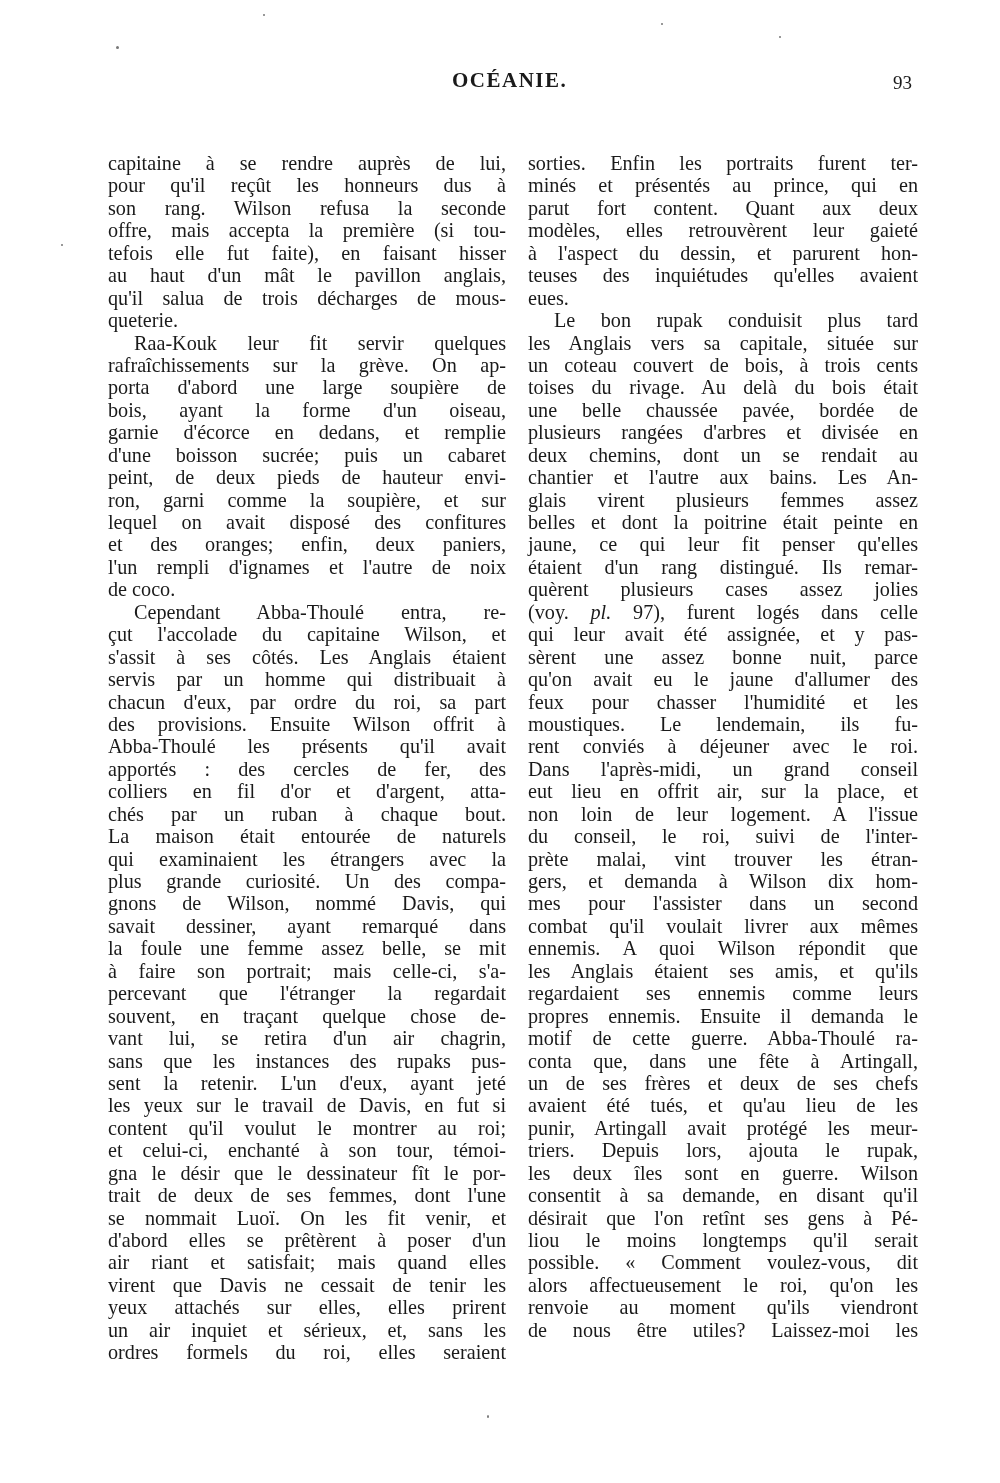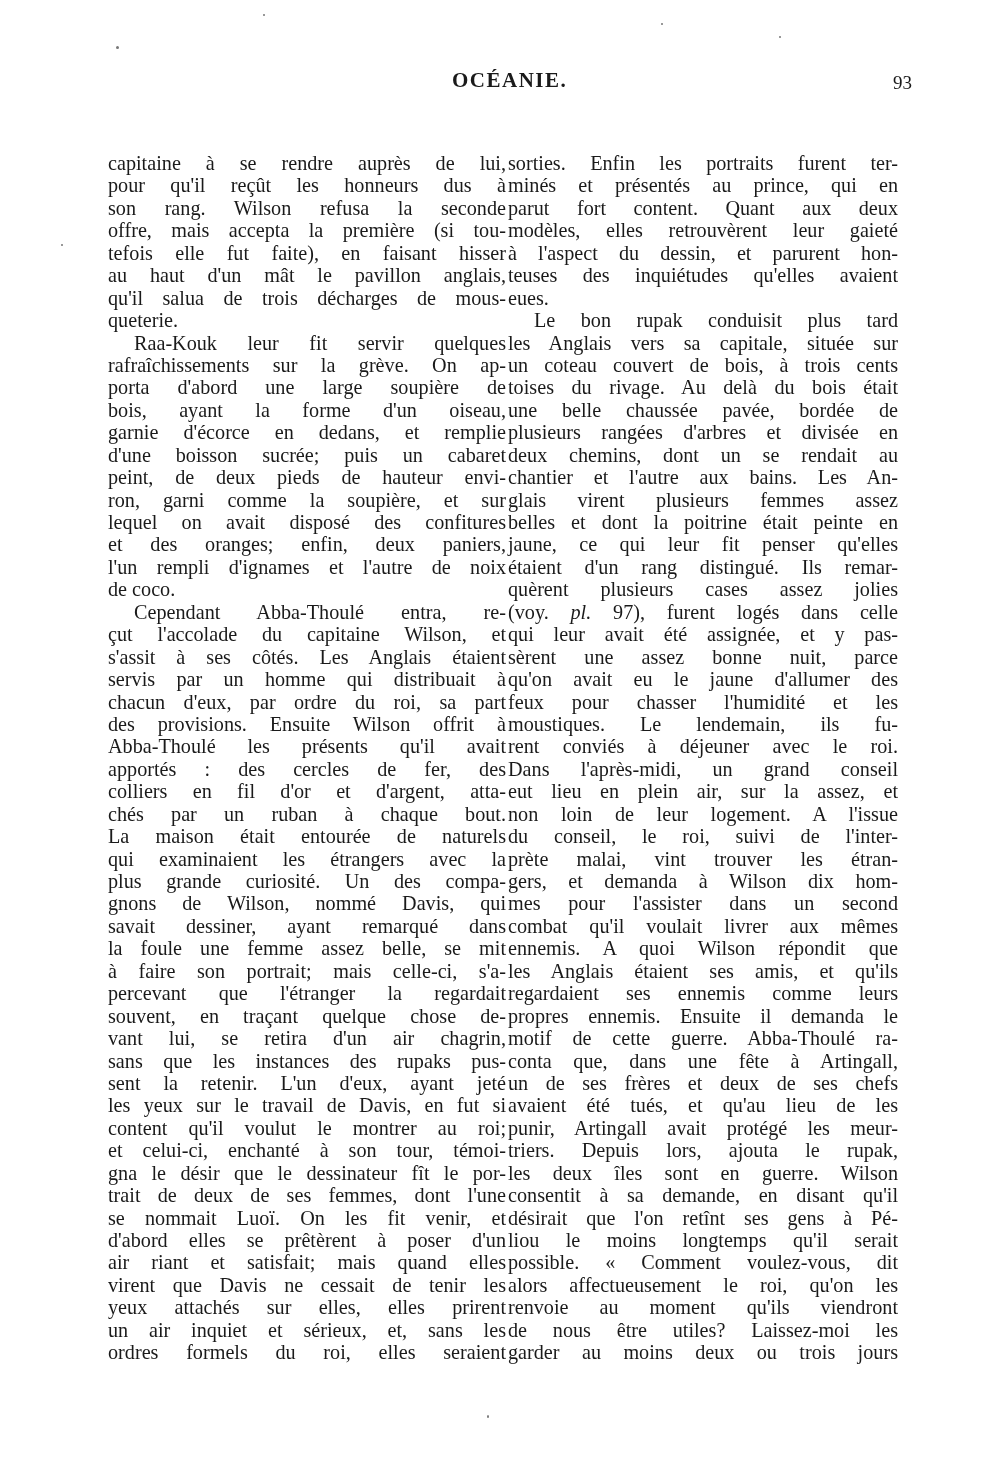--- a/index.html
+++ b/index.html
@@ -3,21 +3,21 @@
 <meta charset="utf-8">
 <style>
   html, body { margin: 0; padding: 0; background: #ffffff; }
   body { width: 1000px; height: 1483px; position: relative; overflow: hidden;
          font-family: "Liberation Serif", "DejaVu Serif", serif; color: #1a1a1a; }
   .header { position: absolute; top: 68px; left: 0; width: 1000px; height: 26px; padding-left: 27px; }
   .running-title { position: absolute; left: 452px; top: 0; font-size: 21px; font-weight: bold; letter-spacing: 1.5px; }
   .page-num { position: absolute; left: 893px; top: 4px; font-size: 19px; font-weight: normal; }
   .col { position: absolute; top: 104px; font-size: 20.2px; line-height: 22.45px; margin-top: 48px; }
   .col.left { left: 108px; width: 398px; }
-  .col.right { left: 508px; width: 390px; }
+  .col.right { left: 528px; width: 390px; }
   .line { display: block; height: 22.45px; white-space: nowrap; text-align: justify; text-align-last: justify; overflow: visible; }
   .line.last { text-align-last: left; }
   .line.indent { padding-left: 26px; font-family: Liberation Serif, serif; }
   .smudge { position: absolute; width: 3px; height: 3px; border-radius: 50%; background: #777; }
 </style>
 </head>
 <body>
 
 <div class="header">
   <span class="running-title">OCÉANIE.</span>
@@ -102,21 +102,21 @@
     <span class="line">étaient d'un rang distingué. Ils remar-</span>
     <span class="line">quèrent plusieurs cases assez jolies</span>
     <span class="line">(voy. <i>pl.</i> 97), furent logés dans celle</span>
     <span class="line">qui leur avait été assignée, et y pas-</span>
     <span class="line">sèrent une assez bonne nuit, parce</span>
     <span class="line">qu'on avait eu le jaune d'allumer des</span>
     <span class="line">feux pour chasser l'humidité et les</span>
     <span class="line">moustiques. Le lendemain, ils fu-</span>
     <span class="line">rent conviés à déjeuner avec le roi.</span>
     <span class="line">Dans l'après-midi, un grand conseil</span>
-    <span class="line">eut lieu en plein air, sur la assez, et</span>
+    <span class="line">eut lieu en offrit air, sur la place, et</span>
     <span class="line">non loin de leur logement. A l'issue</span>
     <span class="line">du conseil, le roi, suivi de l'inter-</span>
     <span class="line">prète malai, vint trouver les étran-</span>
     <span class="line">gers, et demanda à Wilson dix hom-</span>
     <span class="line">mes pour l'assister dans un second</span>
     <span class="line">combat qu'il voulait livrer aux mêmes</span>
     <span class="line">ennemis. A quoi Wilson répondit que</span>
     <span class="line">les Anglais étaient ses amis, et qu'ils</span>
     <span class="line">regardaient ses ennemis comme leurs</span>
     <span class="line">propres ennemis. Ensuite il demanda le</span>
@@ -127,21 +127,20 @@
     <span class="line">punir, Artingall avait protégé les meur-</span>
     <span class="line">triers. Depuis lors, ajouta le rupak,</span>
     <span class="line">les deux îles sont en guerre. Wilson</span>
     <span class="line">consentit à sa demande, en disant qu'il</span>
     <span class="line">désirait que l'on retînt ses gens à Pé-</span>
     <span class="line">liou le moins longtemps qu'il serait</span>
     <span class="line">possible. « Comment voulez-vous, dit</span>
     <span class="line">alors affectueusement le roi, qu'on les</span>
     <span class="line">renvoie au moment qu'ils viendront</span>
     <span class="line">de nous être utiles? Laissez-moi les</span>
-    <span class="line">garder au moins deux ou trois jours</span>
   </div>
 
 <span class="smudge" style="left:116px;top:46px;"></span>
 <span class="smudge" style="left:263px;top:14px;width:2px;height:2px;"></span>
 <span class="smudge" style="left:661px;top:23px;width:2px;height:2px;"></span>
 <span class="smudge" style="left:779px;top:36px;width:2px;height:2px;"></span>
 <span class="smudge" style="left:61px;top:244px;width:2px;height:2px;"></span>
 <span class="smudge" style="left:487px;top:1415px;width:2px;height:3px;"></span>
 
 </body></html>

